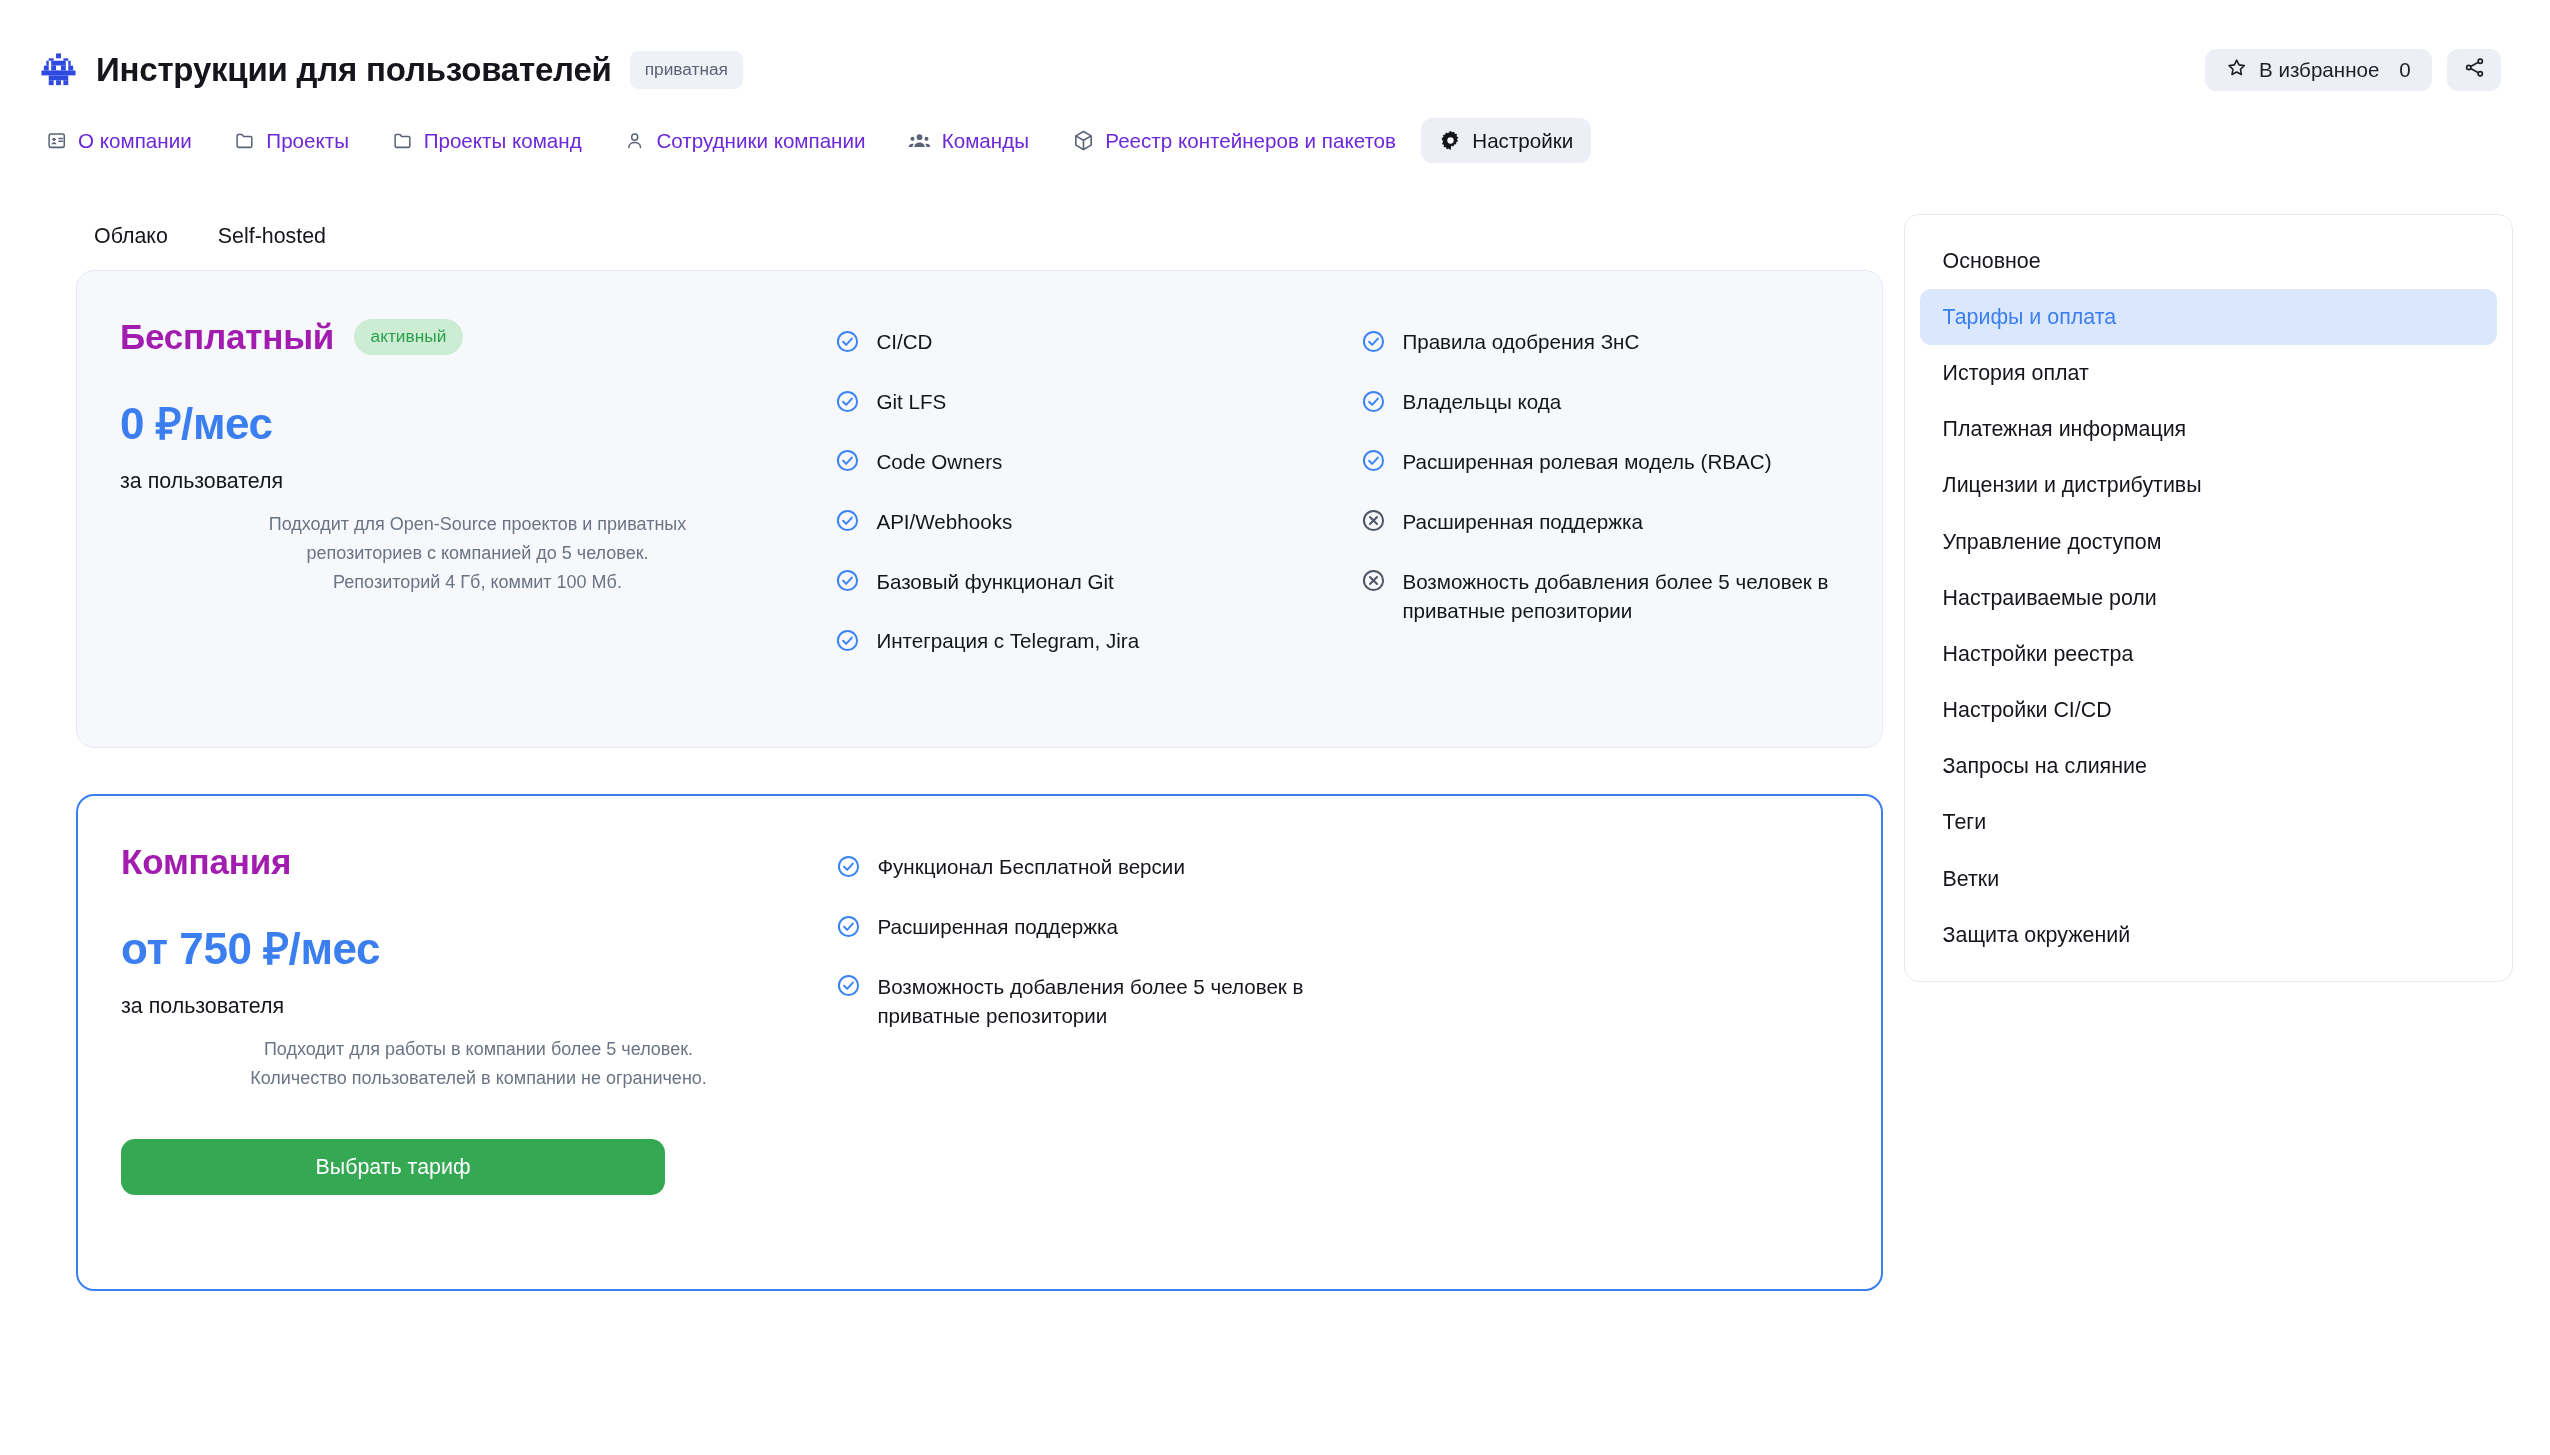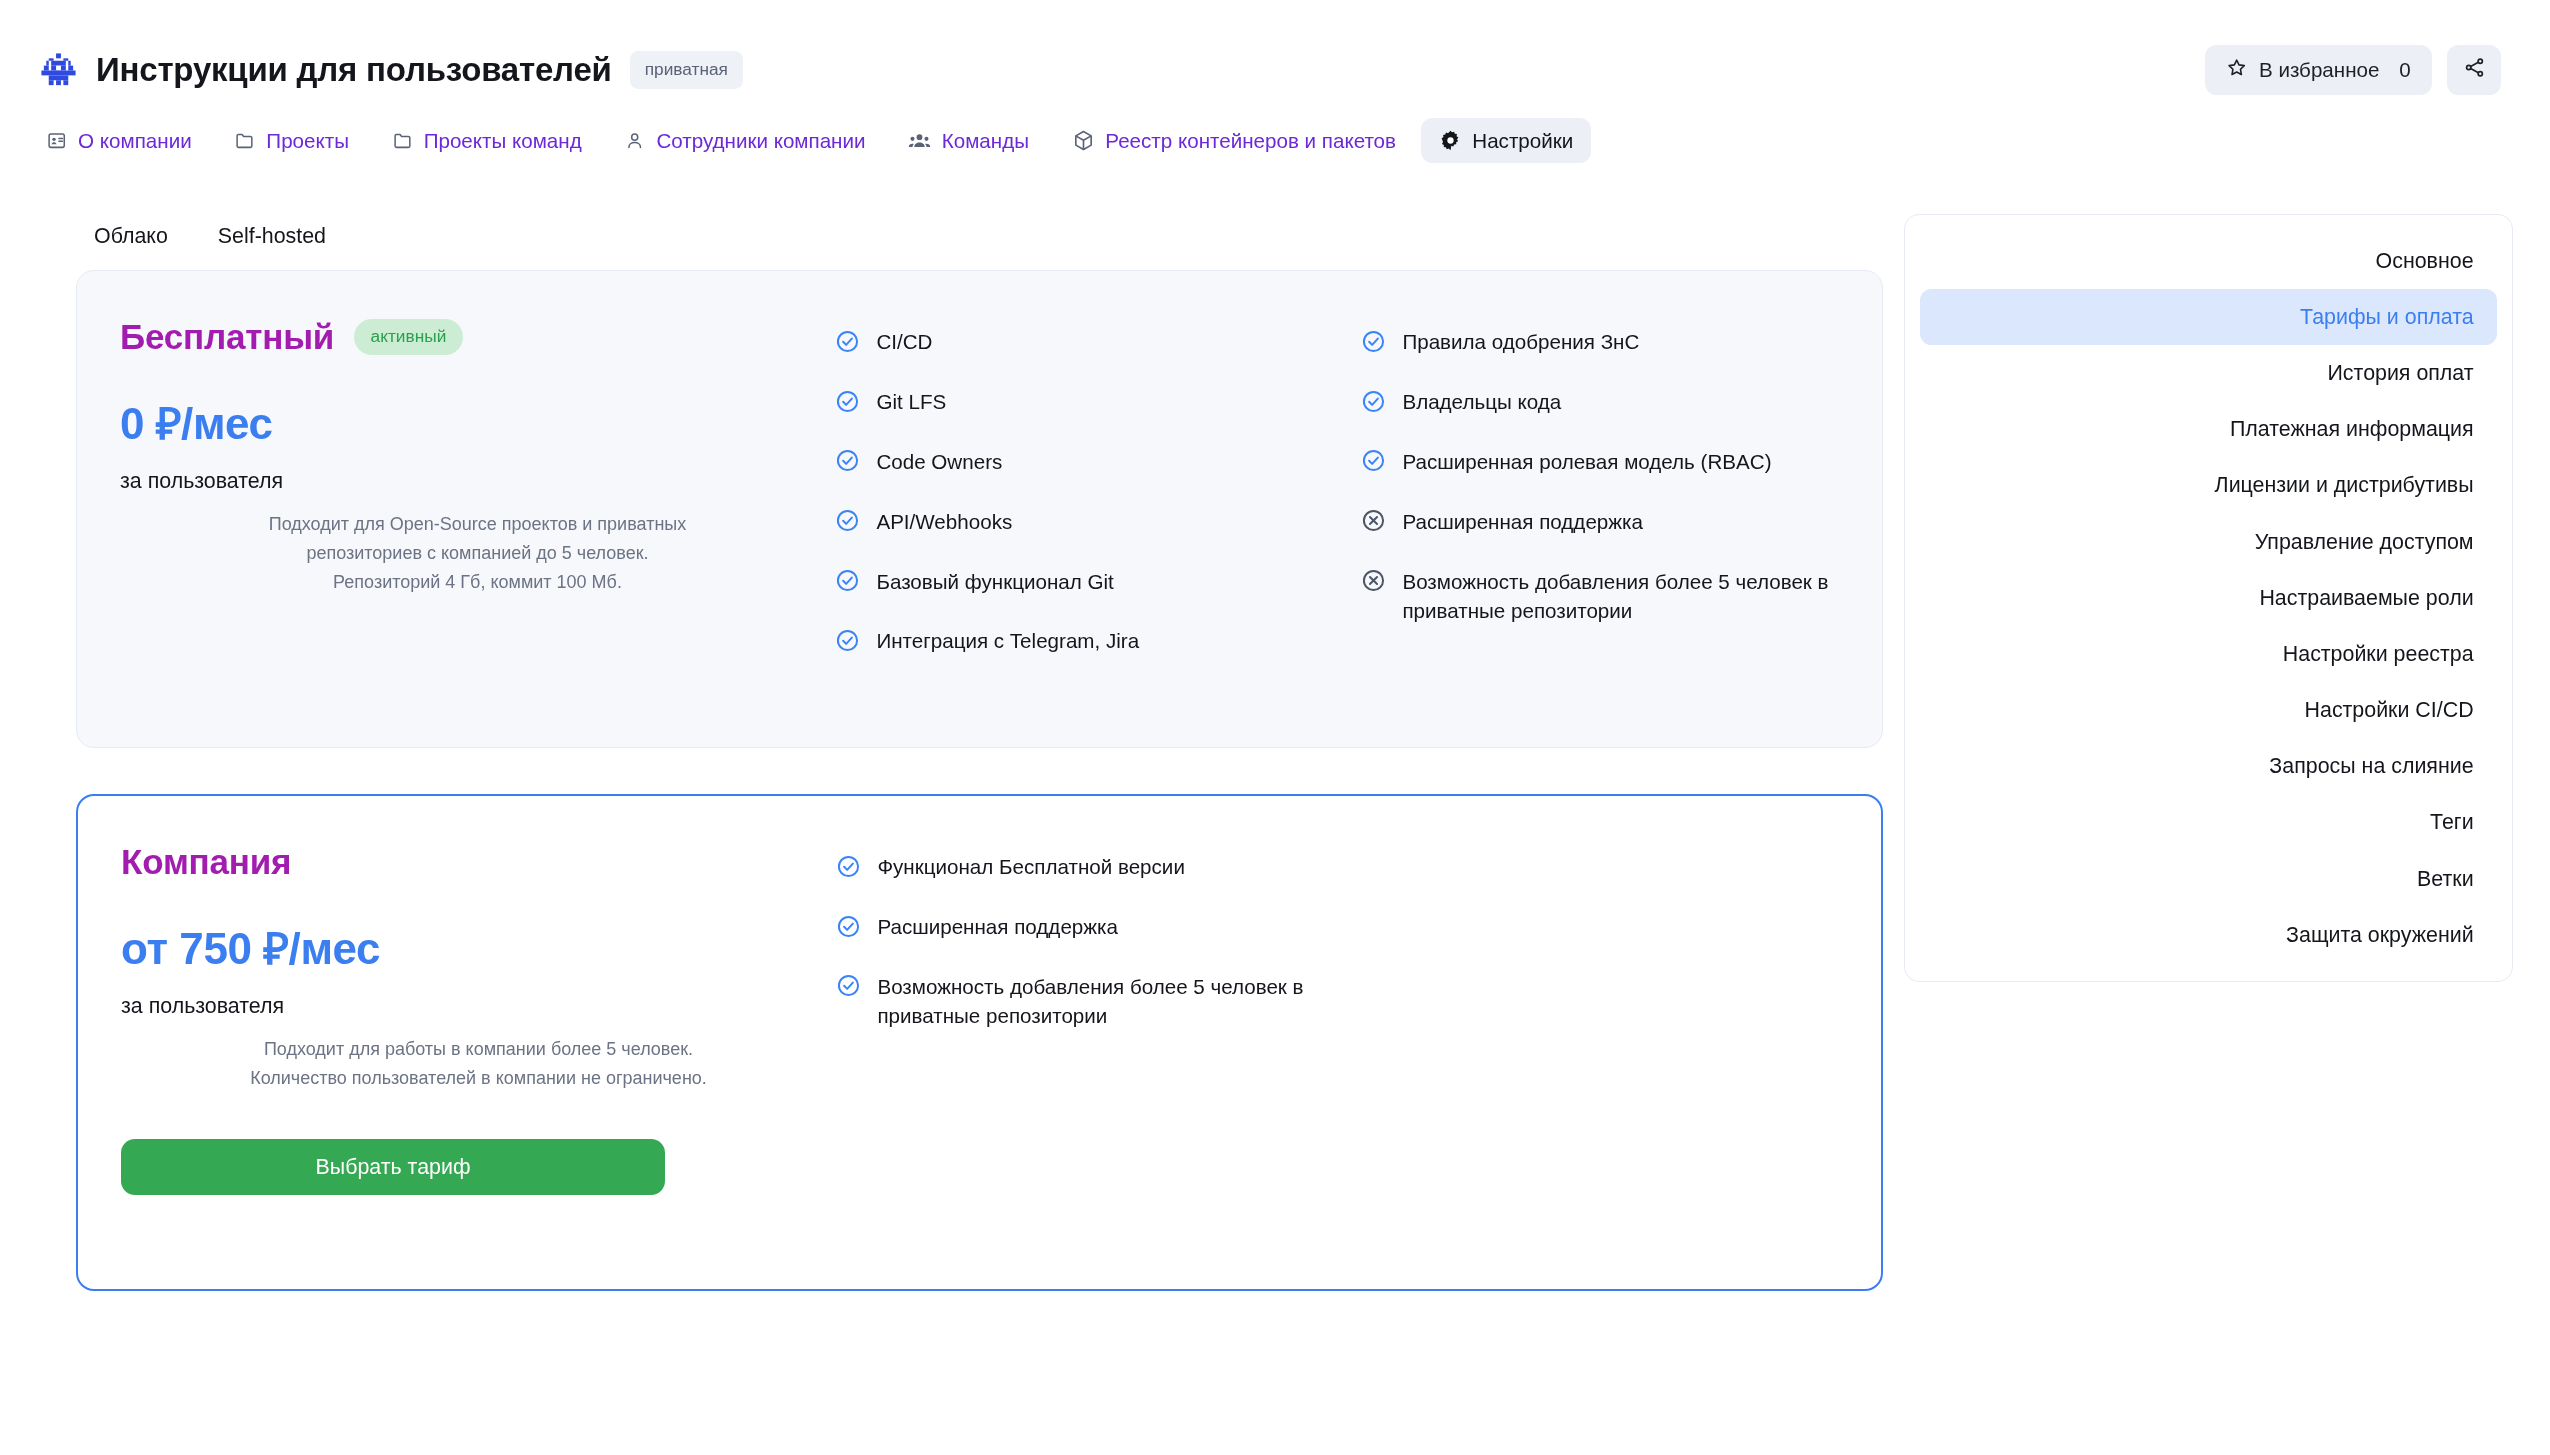--- a/index.html
+++ b/index.html
@@ -29,21 +29,21 @@
   }
   .visibility-badge {
     margin-left: 18px;
     background: #eef1f6; color: #5a6276;
     font-size: 17.3px; border-radius: 8.2px;
     padding: 7.4px 15px 9px; white-space: nowrap;
   }
   .header-spacer { flex: 1 1 auto; }
   .hdr-btn {
     background: #eceff5; border: none; border-radius: 11.5px;
-    height: 50px; display: flex; align-items: center; gap: 11.5px;
+    height: 42px; display: flex; align-items: center; gap: 11.5px;
     padding: 0 21.4px; font-size: 20.6px; color: #1e2028;
     font-family: inherit; cursor: pointer;
   }
   .hdr-btn .count { color: #1e2028; margin-left: 8.2px; }
   .hdr-btn.icon-only { width: 54px; padding: 0; justify-content: center; margin-left: 15px; }
 
   
   .navbar {
     display: flex; align-items: center;
     gap: 6.6px; padding: 18px 0 0 28px;
@@ -131,21 +131,20 @@
   }
   .feat-item .mark { flex: 0 0 25px; margin-top: 1.6px; }
 
   
   .side-menu {
     width: 609px;
     background: #ffffff;
     border: 1.6px solid #e6eaf2;
     border-radius: 15px;
     padding: 18px 15px;
-    text-align: right;
   }
   .side-item {
     font-size: 21.4px; color: #14161c;
     padding: 15.6px 23px; border-radius: 11.5px;
     cursor: pointer; white-space: nowrap;
   }
   .side-item.active { background: #dbe7fd; color: #3b7ef0; }
 </style>
 </head>
 <body>

